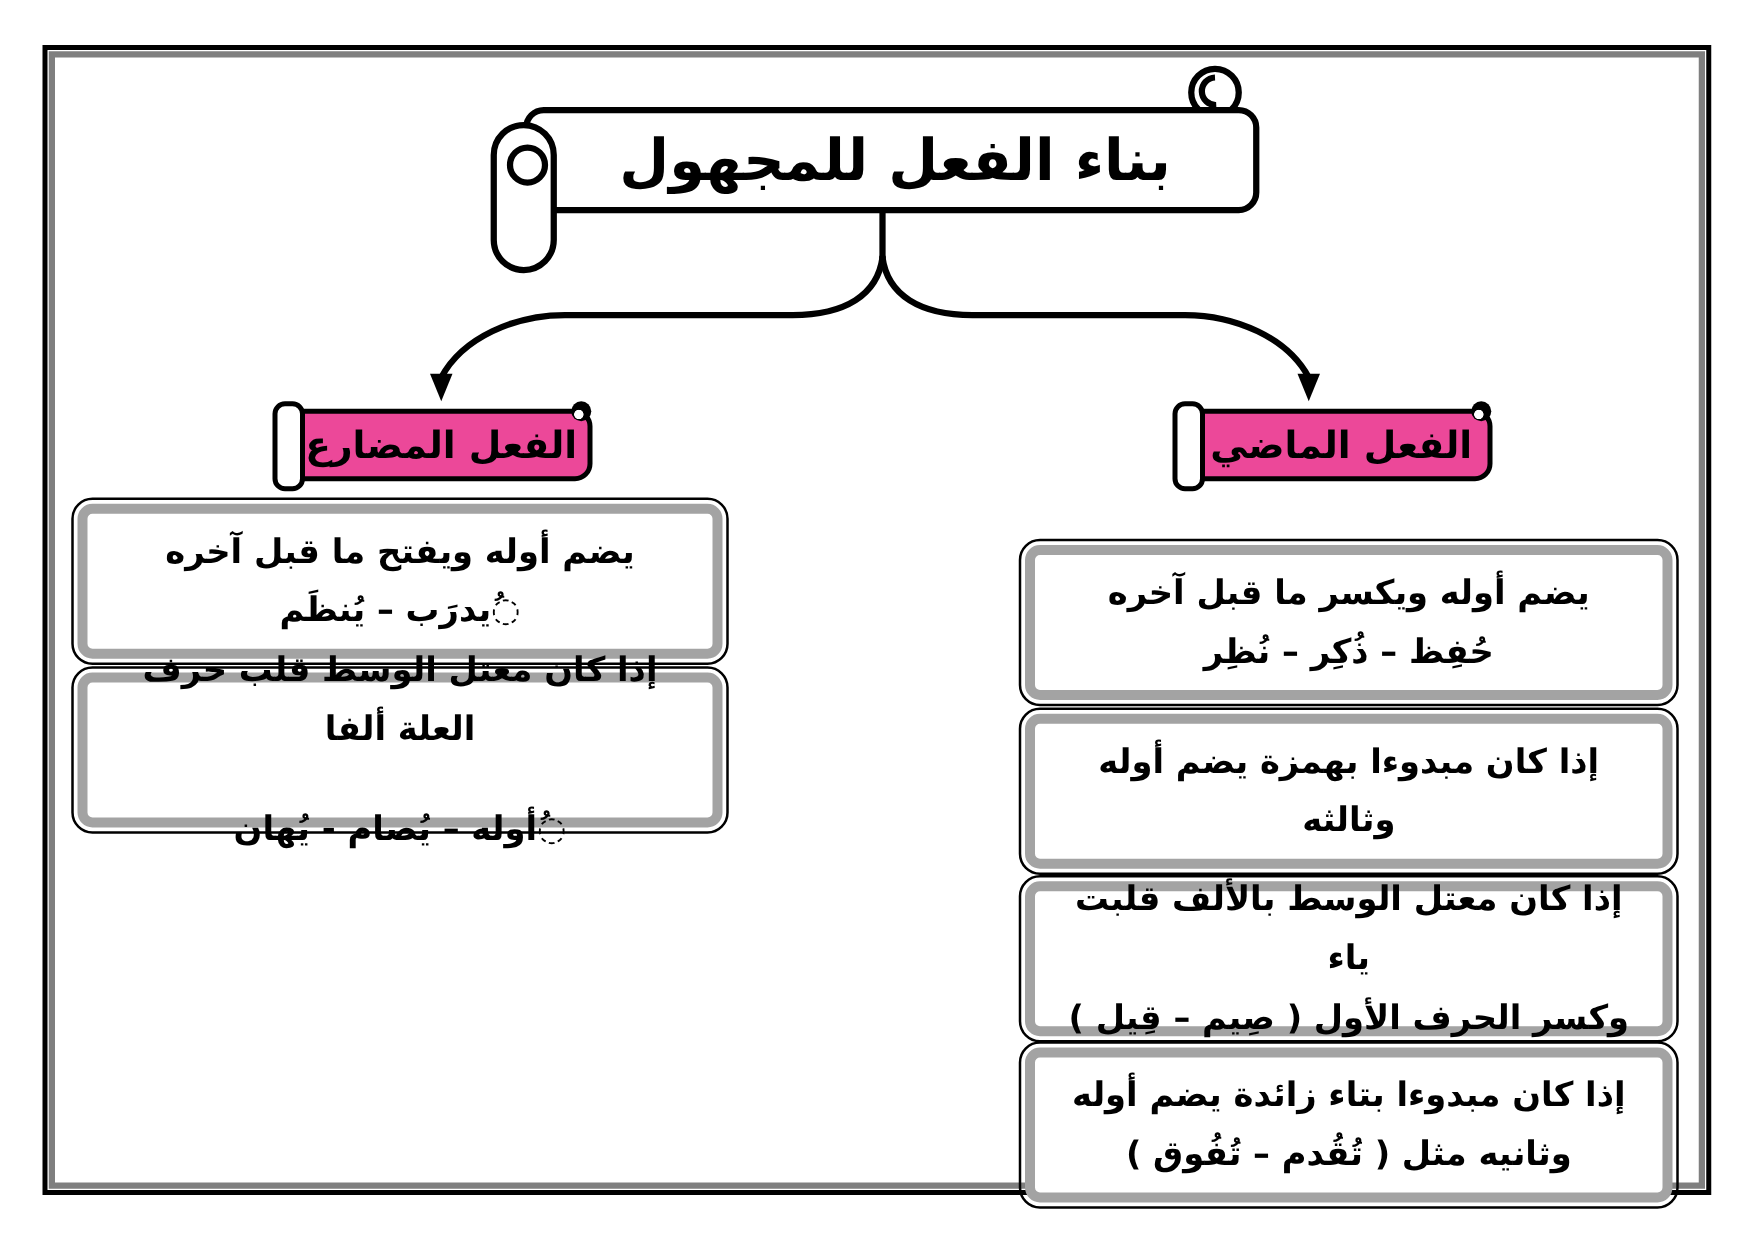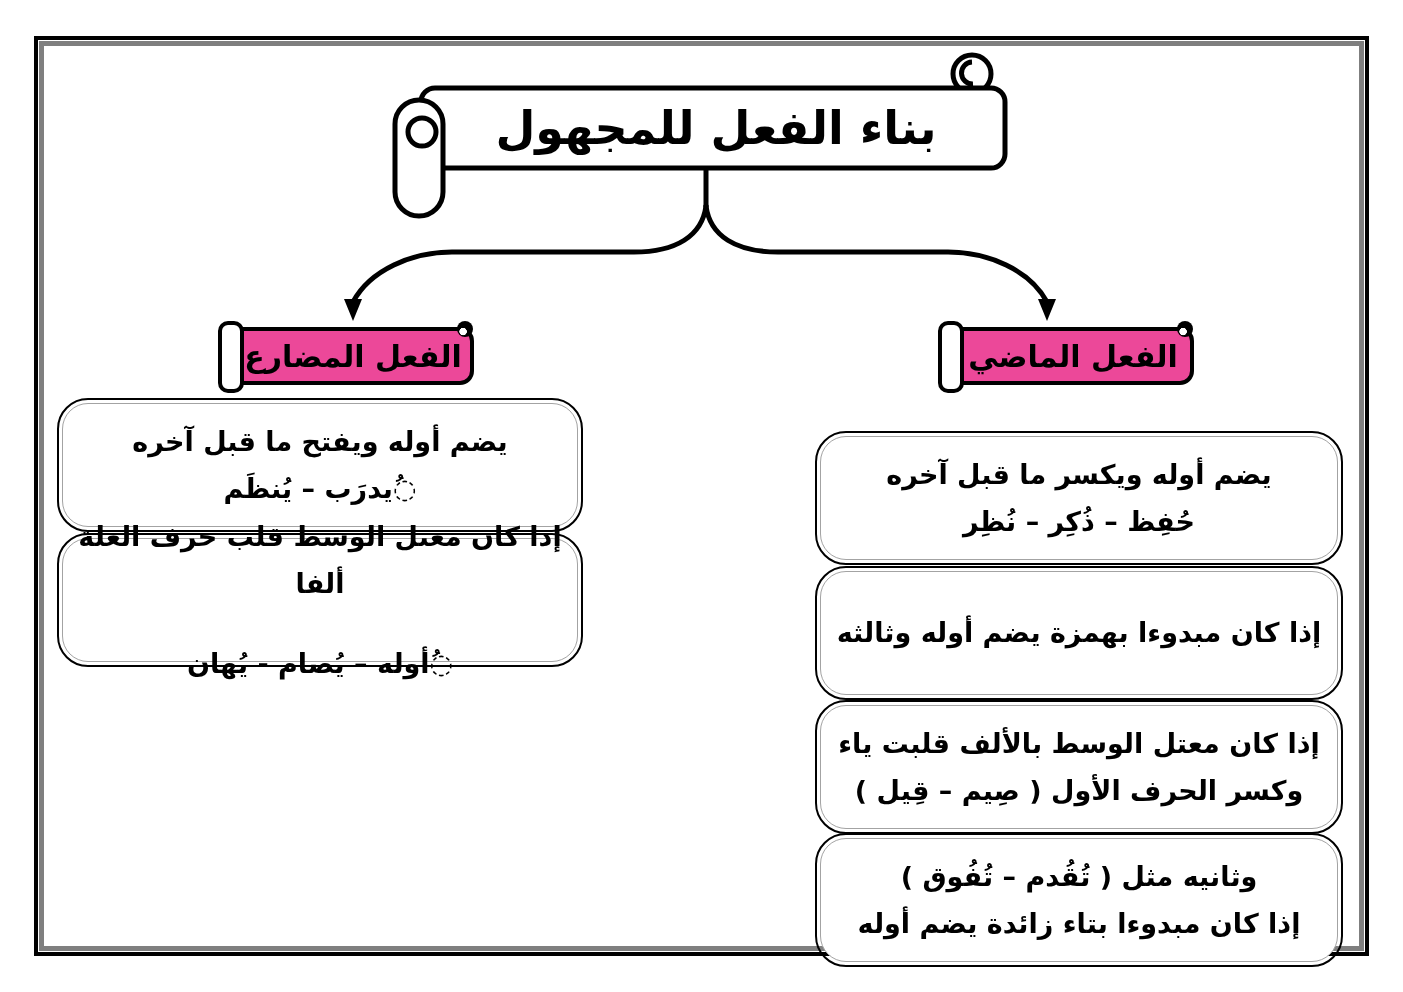--- a/index.html
+++ b/index.html
@@ -40,21 +40,21 @@
     content:""; position:absolute; top:-10px; right:-3px; width:16px; height:16px;
     border-radius:50%;
     background:radial-gradient(circle at 38% 66%, #fff 0 3.5px, #000 4px);
   }
   .hdr-present { left:232px; }
   .hdr-past   { left:952px; }
 
   
   .rbox {
     position:absolute; background:#fff;
-    border:1px solid #a3a3a3; border-radius:26px;
+    border:8px solid #a3a3a3; border-radius:12px;
     outline:2px solid #000; outline-offset:3px;
     display:flex; flex-direction:column; align-items:center; justify-content:center;
     text-align:center; direction:rtl;
     font-size:27px; font-weight:bold; color:#000;
     line-height:1.75; z-index:2; padding:4px 14px;
   }
   .col-left  { left:62px;  width:516px; }
   .col-right { left:820px; width:518px;margin-top:33px; }
   .b1 { top:403px; height:124px; }
   .b2 { top:538px; height:124px;gap:33px; }
@@ -108,15 +108,15 @@
   <div>حُفِظ – ذُكِر – نُظِر</div>
 </div>
 <div class="rbox col-right b2">
   <div>إذا كان مبدوءا بهمزة يضم أوله وثالثه</div>
 </div>
 <div class="rbox col-right b3">
   <div>إذا كان معتل الوسط بالألف قلبت ياء</div>
   <div>وكسر الحرف الأول ( صِيم – قِيل )</div>
 </div>
 <div class="rbox col-right b4">
+  <div>إذا كان مبدوءا بتاء زائدة يضم أوله</div>
   <div>وثانيه مثل ( تُقُدم – تُفُوق )</div>
-  <div>إذا كان مبدوءا بتاء زائدة يضم أوله</div>
 </div>
 
 </body></html>

